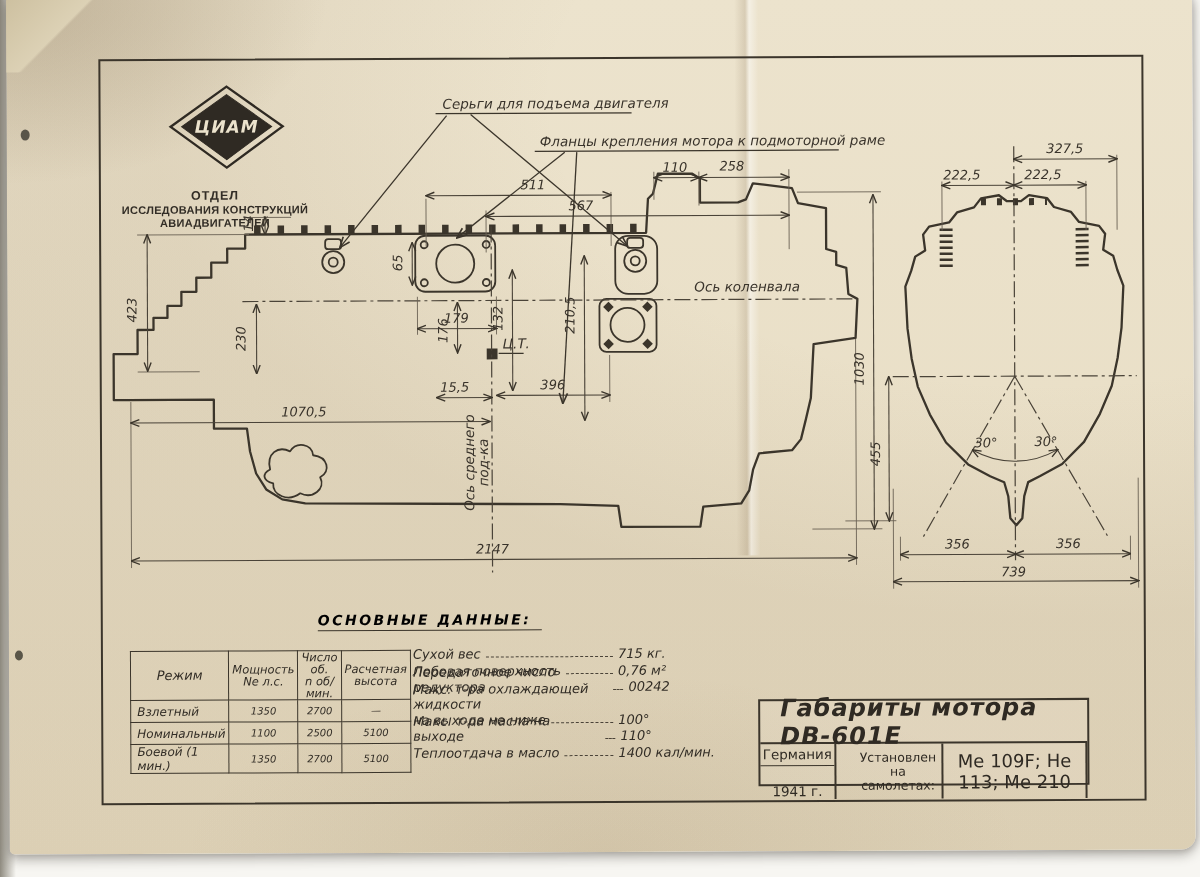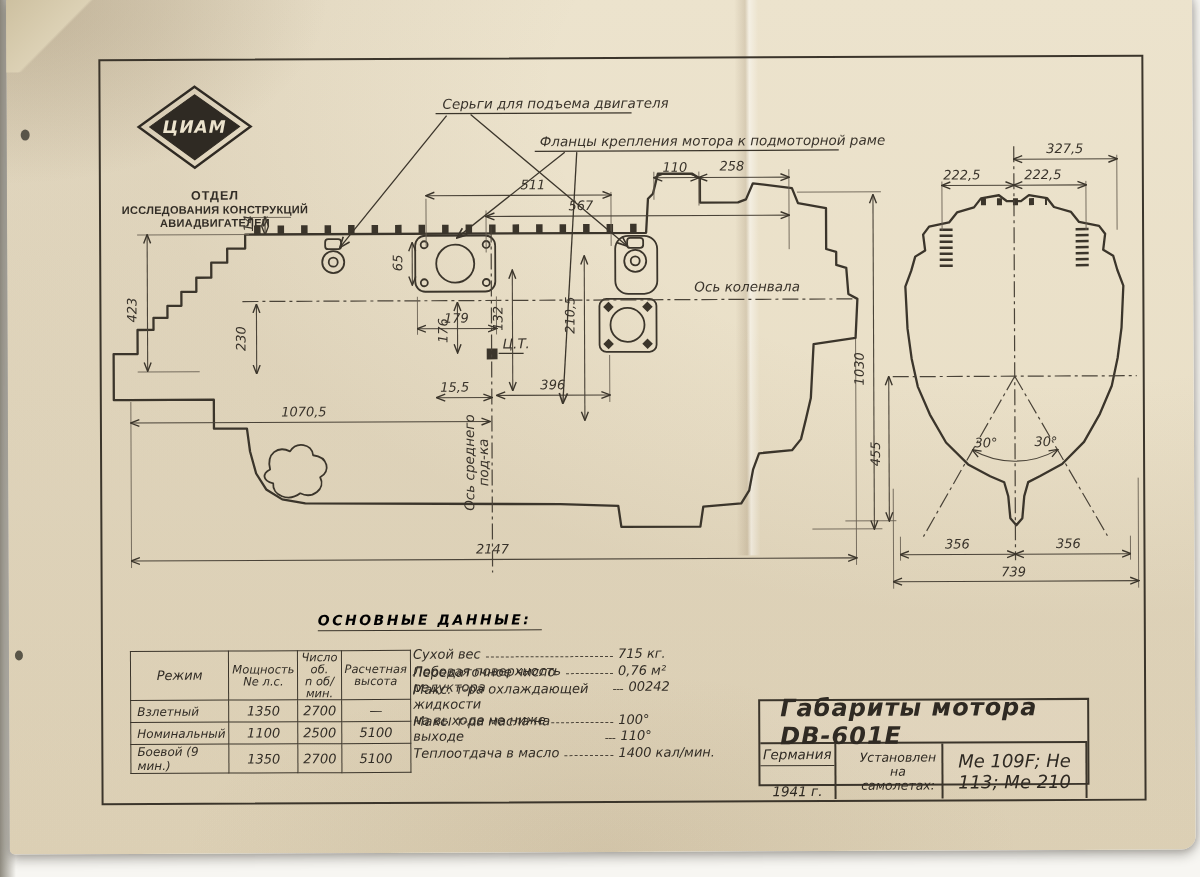--- a/index.html
+++ b/index.html
@@ -19,57 +19,57 @@
   .fold{position:absolute;left:8px;top:-4px;width:120px;height:74px;
     background:linear-gradient(135deg,#cdc0a0 0%,#dcd1b5 44%,rgba(0,0,0,0) 46%);border-radius:3px 0 0 0;}
   .crease{position:absolute;left:736px;top:-4px;width:24px;height:560px;
     background:linear-gradient(90deg,rgba(0,0,0,0),rgba(110,85,55,.16) 45%,rgba(255,255,255,.45) 62%,rgba(0,0,0,0));}
   .hole{position:absolute;border-radius:50%;background:#48443a;opacity:.88;}
   .hole1{left:22px;top:127px;width:9px;height:11px;}
   .hole2{left:14px;top:648px;width:8px;height:10px;}
   .frame{position:absolute;left:100px;top:57px;width:1041px;height:742px;border:2.2px solid #3b352b;}
 
   
-  .logo{position:absolute;left:136px;top:82px;width:120px;height:88px;text-align:right;}
+  .logo{position:absolute;left:168px;top:82px;width:120px;height:88px;text-align:right;}
   .dept{position:absolute;left:118px;top:144px;width:196px;text-align:center;color:#322d26;
     font-family:"Liberation Sans",sans-serif;font-weight:bold;line-height:13.5px;margin-top:44px;}
   .dept .l1{font-size:12.5px;letter-spacing:1px;}
   .dept .l2,.dept .l3{font-size:11px;letter-spacing:.3px;}
 
   
   svg.draw{position:absolute;left:0;top:0;width:1200px;height:877px;}
   text.dim{font-family:"DejaVu Sans",sans-serif;font-style:italic;font-size:13px;fill:#39332b;}
   text.call{font-family:"DejaVu Sans",sans-serif;font-style:italic;font-size:13.5px;fill:#39332b;}
 
   
   .data-title{position:absolute;left:317px;top:611px;font-style:italic;font-weight:bold;font-size:14px;
     letter-spacing:2.5px;color:#000000;border-bottom:1.8px solid #3b352b;padding:0 10px 2px 0;}
   table.dtable{position:absolute;left:129px;top:649px;width:263px;border-collapse:collapse;
     font-style:italic;color:#322d26;}
   table.dtable td,table.dtable th{border:1.8px solid #3b352b;padding:0 3px;text-align:center;font-weight:normal;}
   table.dtable th{height:31px;font-size:11.5px;line-height:12px;}
-  table.dtable td{height:21px;font-size:13px;}
+  table.dtable td{height:21px;font-size:10px;}
   table.dtable td.mode{text-align:left;padding-left:6px;font-size:12px;}
   table.dtable th.mode{font-size:13px;}
 
   
   .specs{position:absolute;left:412px;top:645px;width:300px;font-style:italic;font-size:13px;color:#322d26;}
   .srow{display:flex;align-items:flex-end;height:16.4px;}
   .srow .lead{flex:1;border-bottom:1.6px dashed #4a4338;margin:0 5px 4px 5px;min-width:10px;}
   .srow.nolead .lead{border-bottom:none;}
   .srow .val{width:95px;white-space:nowrap;}
 
   
   .tblock{position:absolute;left:757px;top:700px;width:327px;height:83px;border:2.2px solid #3b352b;
     color:#2f2a23;display:flex;flex-direction:column;background:rgba(255,250,235,.12);}
   .tb-title{height:41px;border-bottom:2.2px solid #3b352b;display:flex;align-items:center;
     padding-left:20px;font-style:italic;font-weight:bold;font-size:24px;letter-spacing:1px;}
   .tb-row{flex:1;display:flex;}
   .tb-cell{border-right:2px solid #3b352b;display:flex;flex-direction:column;justify-content:center;
-    align-items:center;font-style:italic;text-align:center;}
+    align-items:center;text-align:center;}
   .tb-country{width:76px;}
   .tb-country .cty{font-size:13.5px;border-bottom:1.6px solid #3b352b;width:100%;padding:2px 0 3px;}
   .tb-country .yr{font-size:13.5px;padding-top:17px;}
   .tb-inst{width:90px;font-size:12.5px;line-height:14px;padding-left:18px;}
   .tb-air{width:146px;font-size:18px;}
   .tb-empty{flex:1;border-right:none;}
 </style>
 </head>
 <body>
 
@@ -281,21 +281,21 @@
       <td>2700</td>
       <td>—</td>
     </tr>
     <tr>
       <td class="mode">Номинальный</td>
       <td>1100</td>
       <td>2500</td>
       <td>5100</td>
     </tr>
     <tr>
-      <td class="mode">Боевой (9 мин.)</td>
+      <td class="mode">Боевой (1 мин.)</td>
       <td>1350</td>
       <td>2700</td>
       <td>5100</td>
     </tr>
   </tbody>
       </table>
 
   <div class="specs">
     <div class="srow">
       <span>Сухой вес</span>

